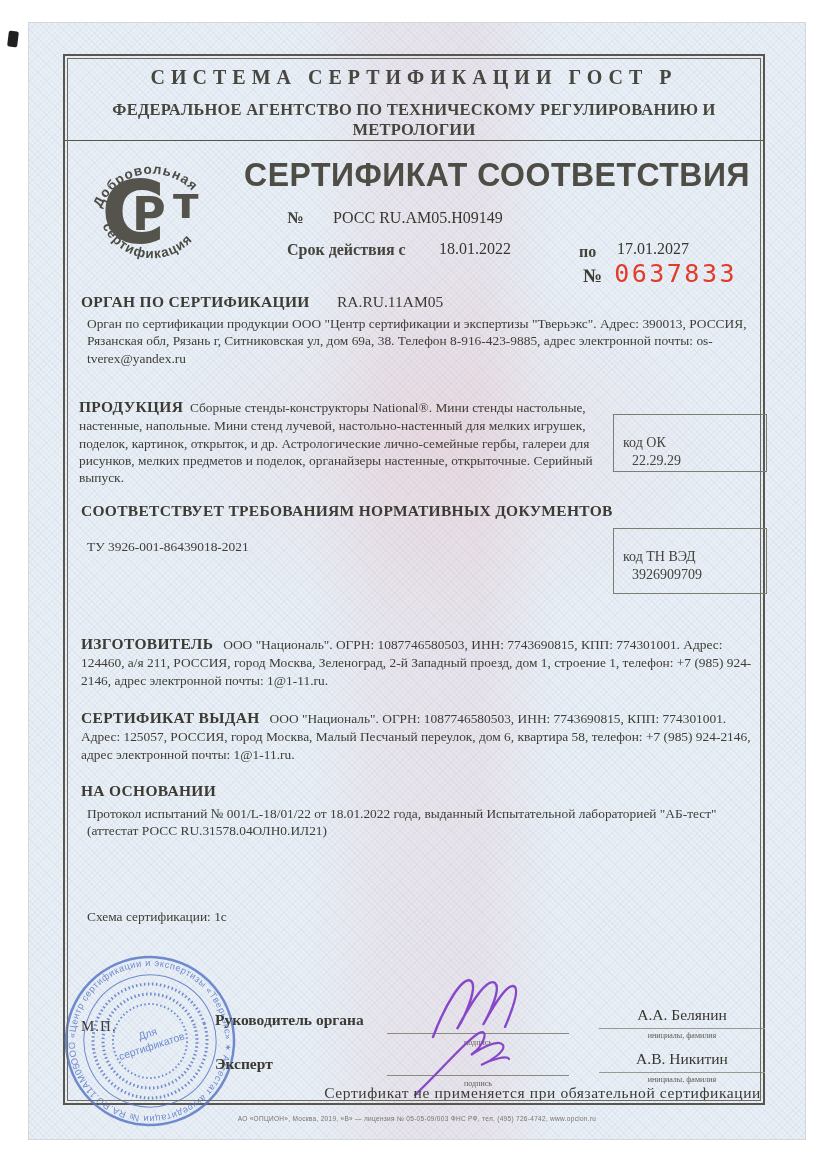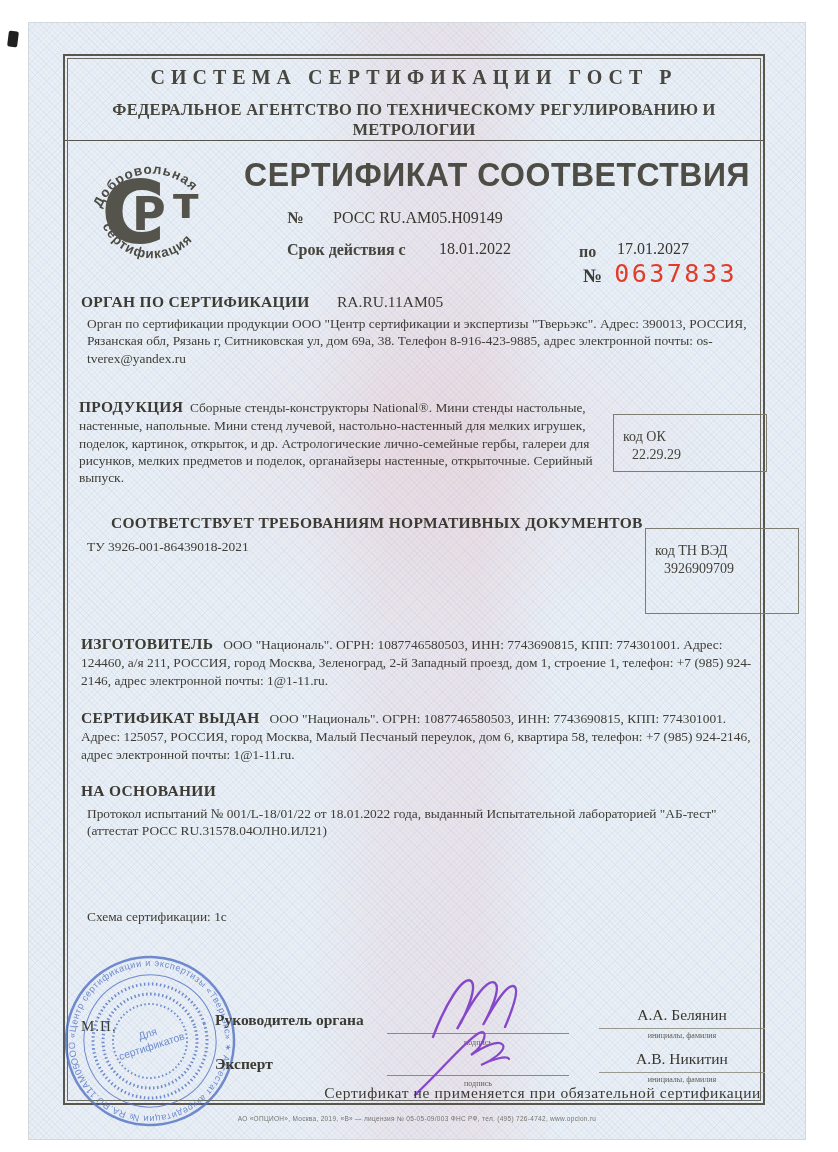--- a/index.html
+++ b/index.html
@@ -44,21 +44,21 @@
   .serial-row { top:203px; right:26px; display:flex; align-items:baseline; gap:12px; }
   .serial-no  { font-weight:bold; font-size:19px; color:#3c3b35; }
   .serial-val { font-family:"DejaVu Sans Mono", monospace; font-size:25px;
     letter-spacing:2.5px; color:var(--serial-red,#e23b28); }
 
   
   .h  { font-weight:bold; font-size:15.5px; letter-spacing:.3px; color:#3b3a33;font-family:Liberation Serif, serif; }
   .b  { font-size:13.4px; line-height:1.3; color:#3e3d37; }
   .para { position:absolute; font-size:13.4px; line-height:1.3; color:#3e3d37; }
 
-  .code-box { border:1px solid #7e7d74; padding:14px 9px; font-size:14px; color:#43423b; }
+  .code-box { border:1px solid #7e7d74; padding:20px 9px; font-size:14px; color:#43423b; }
   .code-box .cv { padding-left:9px; margin-top:2px; }
 
   
   .stamp { opacity:.82; }
   .mp { font-size:15px; color:#3c3b35; letter-spacing:1px; }
   .role { font-weight:bold; font-size:15.5px; color:#3b3a33; }
   .sigline { border-bottom:1.1px solid #8b8a80; }
   .cap { font-size:8px; color:#5b5a52; text-align:center; }
   .nameblock { text-align:center; }
   .nameblock .nm { font-size:15.5px; color:#37362f; border-bottom:1px solid #9a998f; padding-bottom:4px; }
@@ -120,23 +120,23 @@
 
     <p class="para" style="left:14px; top:341px; width:544px;">
       <span class="h">ПРОДУКЦИЯ</span>&nbsp;
       <span class="b">Сборные стенды-конструкторы National®.  Мини стенды настольные, настенные, напольные. Мини стенд лучевой, настольно-настенный для мелких игрушек, поделок, картинок, открыток, и др. Астрологические лично-семейные гербы, галереи для рисунков, мелких предметов и поделок, органайзеры настенные, открыточные. Серийный выпуск.</span>
     </p>
     <div class="abs code-box" style="left:548px; top:358px; width:154px; height:58px;">
       <div>код ОК</div>
       <div class="cv">22.29.29</div>
     </div>
 
-    <span class="abs h" style="left:16px; top:458px;margin-left:30px;">СООТВЕТСТВУЕТ ТРЕБОВАНИЯМ НОРМАТИВНЫХ ДОКУМЕНТОВ</span>
+    <span class="abs h" style="left:16px; top:446px;">СООТВЕТСТВУЕТ ТРЕБОВАНИЯМ НОРМАТИВНЫХ ДОКУМЕНТОВ</span>
     <p class="para" style="left:22px; top:482px; width:520px;">ТУ 3926-001-86439018-2021</p>
-    <div class="abs code-box" style="left:580px; top:472px; width:154px; height:86px;">
+    <div class="abs code-box" style="left:548px; top:472px; width:154px; height:66px;">
       <div>код ТН ВЭД</div>
       <div class="cv">3926909709</div>
     </div>
 
     <p class="para" style="left:16px; top:578px; width:686px;">
       <span class="h">ИЗГОТОВИТЕЛЬ</span>&nbsp;&nbsp;
       <span class="b">ООО "Националь". ОГРН: 1087746580503, ИНН: 7743690815, КПП: 774301001. Адрес: 124460, а/я 211, РОССИЯ, город Москва, Зеленоград, 2-й Западный проезд, дом 1, строение 1, телефон: +7 (985) 924-2146, адрес электронной почты: 1@1-11.ru.</span>
     </p>
 
     <p class="para" style="left:16px; top:652px; width:686px;">

